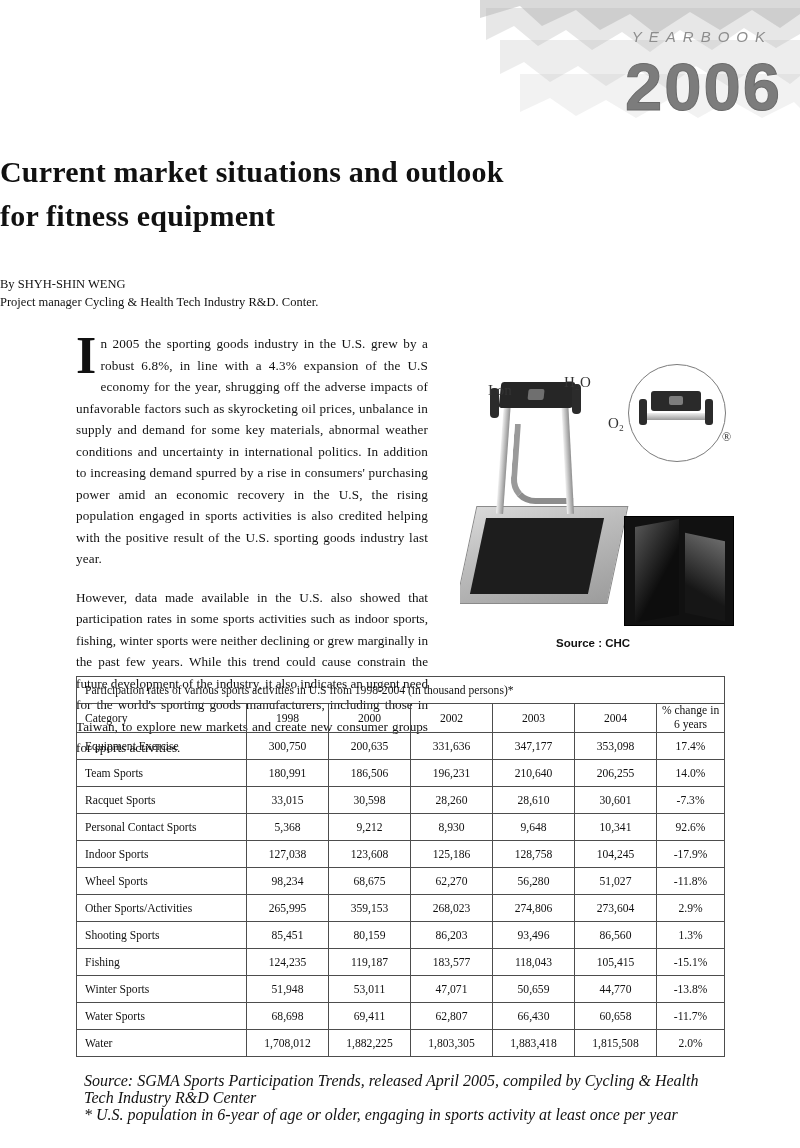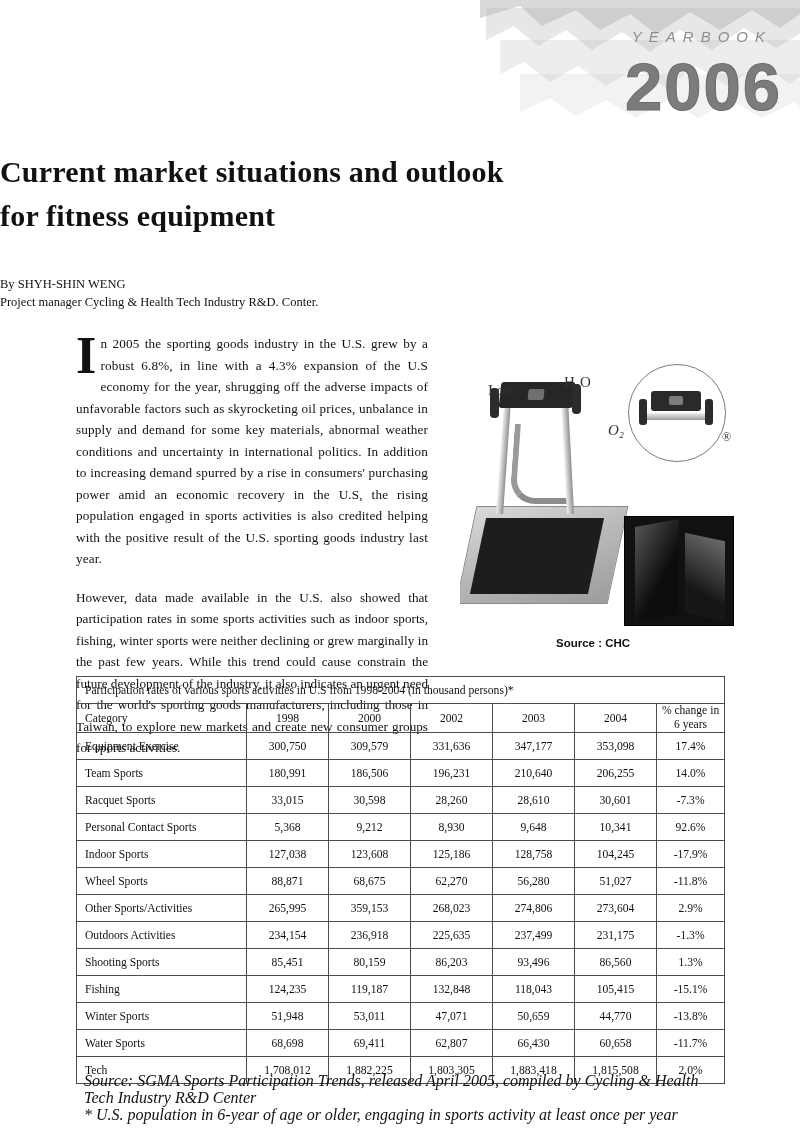--- a/index.html
+++ b/index.html
@@ -270,21 +270,21 @@
   .circle-detail .cd-grip-r { left: 76px; }
 
   .lbl {
     position: absolute;
     font-family: "Liberation Serif", serif;
     font-size: 15px;
     color: #333;
   }
   .lbl-ion   { left: 28px;  top: 24px; }
   .lbl-h2o   { left: 104px; top: 16px; }
-  .lbl-o2    { left: 148px; top: 64px; font-style: italic; }
+  .lbl-o2    { left: 148px; top: 57px; }
   .lbl-dot   { left: 262px; top: 72px; font-size: 12px; }
 
   .source-caption {
     position: absolute;
     top: 637px;
     left: 556px;
     font-family: "Liberation Sans", sans-serif;
     font-size: 11.5px;
     font-weight: bold;
     color: #111;
@@ -424,21 +424,21 @@
         <td class="num">2003</td>
         <td class="num">2004</td>
         <td class="num chg2">
           <span>% change in</span><br>
           <span>6 years</span>
         </td>
       </tr>
         <tr>
           <td class="cat-col">Equipment Exercise</td>
           <td class="num">300,750</td>
-          <td class="num">309,579</td>
+          <td class="num">200,635</td>
           <td class="num">331,636</td>
           <td class="num">347,177</td>
           <td class="num">353,098</td>
           <td class="pct">17.4%</td>
         </tr>
         <tr>
           <td class="cat-col">Team Sports</td>
           <td class="num">180,991</td>
           <td class="num">186,506</td>
           <td class="num">196,231</td>
@@ -468,59 +468,50 @@
           <td class="cat-col">Indoor Sports</td>
           <td class="num">127,038</td>
           <td class="num">123,608</td>
           <td class="num">125,186</td>
           <td class="num">128,758</td>
           <td class="num">104,245</td>
           <td class="pct">-17.9%</td>
         </tr>
         <tr>
           <td class="cat-col">Wheel Sports</td>
-          <td class="num">88,871</td>
+          <td class="num">98,234</td>
           <td class="num">68,675</td>
           <td class="num">62,270</td>
           <td class="num">56,280</td>
           <td class="num">51,027</td>
           <td class="pct">-11.8%</td>
         </tr>
         <tr>
           <td class="cat-col">Other Sports/Activities</td>
           <td class="num">265,995</td>
           <td class="num">359,153</td>
           <td class="num">268,023</td>
           <td class="num">274,806</td>
           <td class="num">273,604</td>
           <td class="pct">2.9%</td>
         </tr>
         <tr>
-          <td class="cat-col">Outdoors Activities</td>
-          <td class="num">234,154</td>
-          <td class="num">236,918</td>
-          <td class="num">225,635</td>
-          <td class="num">237,499</td>
-          <td class="num">231,175</td>
-          <td class="pct">-1.3%</td>
-        </tr>
-        <tr>
           <td class="cat-col">Shooting Sports</td>
           <td class="num">85,451</td>
           <td class="num">80,159</td>
           <td class="num">86,203</td>
           <td class="num">93,496</td>
           <td class="num">86,560</td>
           <td class="pct">1.3%</td>
         </tr>
         <tr>
           <td class="cat-col">Fishing</td>
           <td class="num">124,235</td>
           <td class="num">119,187</td>
-          <td class="num">132,848</td>
+          <td class="num">183,577</td>
           <td class="num">118,043</td>
           <td class="num">105,415</td>
           <td class="pct">-15.1%</td>
         </tr>
         <tr>
           <td class="cat-col">Winter Sports</td>
           <td class="num">51,948</td>
           <td class="num">53,011</td>
           <td class="num">47,071</td>
           <td class="num">50,659</td>
@@ -530,21 +521,21 @@
         <tr>
           <td class="cat-col">Water Sports</td>
           <td class="num">68,698</td>
           <td class="num">69,411</td>
           <td class="num">62,807</td>
           <td class="num">66,430</td>
           <td class="num">60,658</td>
           <td class="pct">-11.7%</td>
         </tr>
         <tr>
-          <td class="cat-col">Tech</td>
+          <td class="cat-col">Water</td>
           <td class="num">1,708,012</td>
           <td class="num">1,882,225</td>
           <td class="num">1,803,305</td>
           <td class="num">1,883,418</td>
           <td class="num">1,815,508</td>
           <td class="pct">2.0%</td>
         </tr>
       </tbody>
   </table>
 </div>

